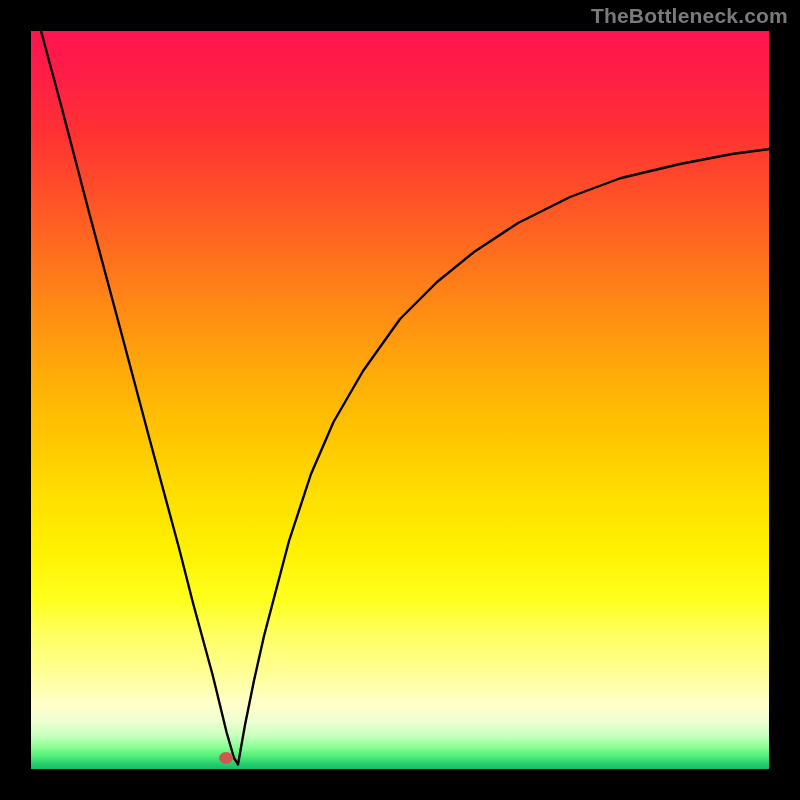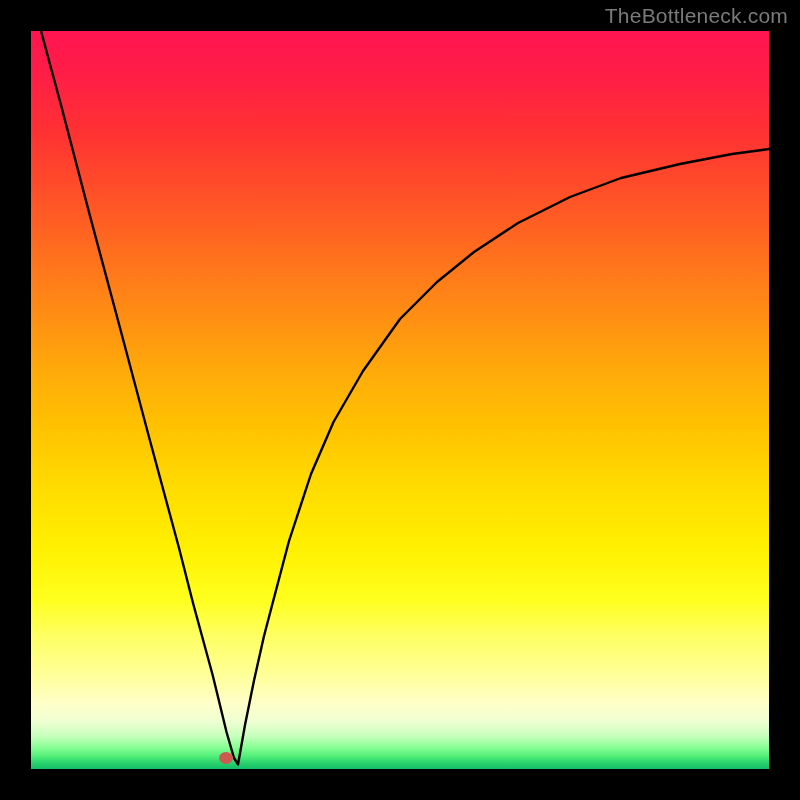--- a/index.html
+++ b/index.html
@@ -49,20 +49,21 @@
     );
   }
   .watermark {
     position: absolute;
     top: 4px;
     right: 12px;
     color: #7a7a7a;
     font-size: 21px;
     letter-spacing: 0.2px;
     user-select: none;
+    font-weight: bold;
   }
   svg.curve {
     position: absolute;
     top: 0;
     left: 0;
     width: 738px;
     height: 738px;
   }
   .dot {
     position: absolute;

